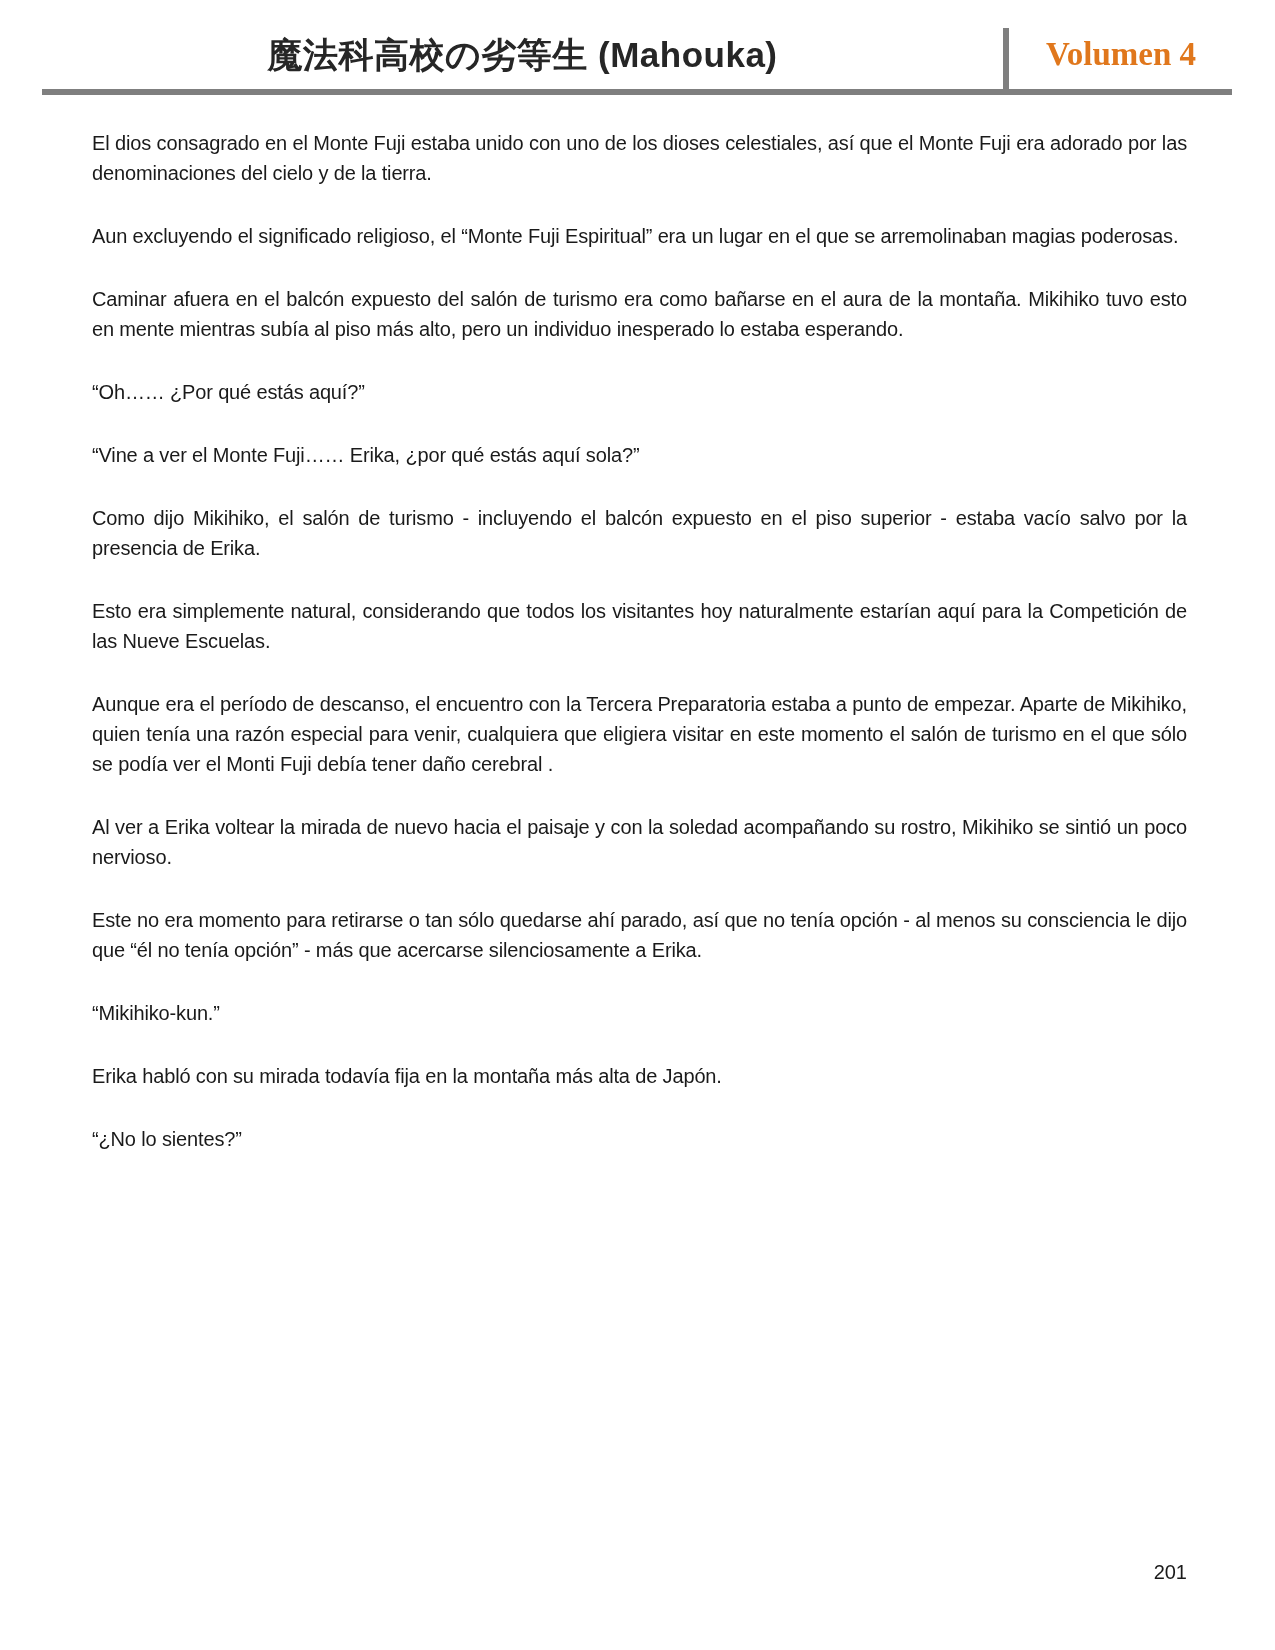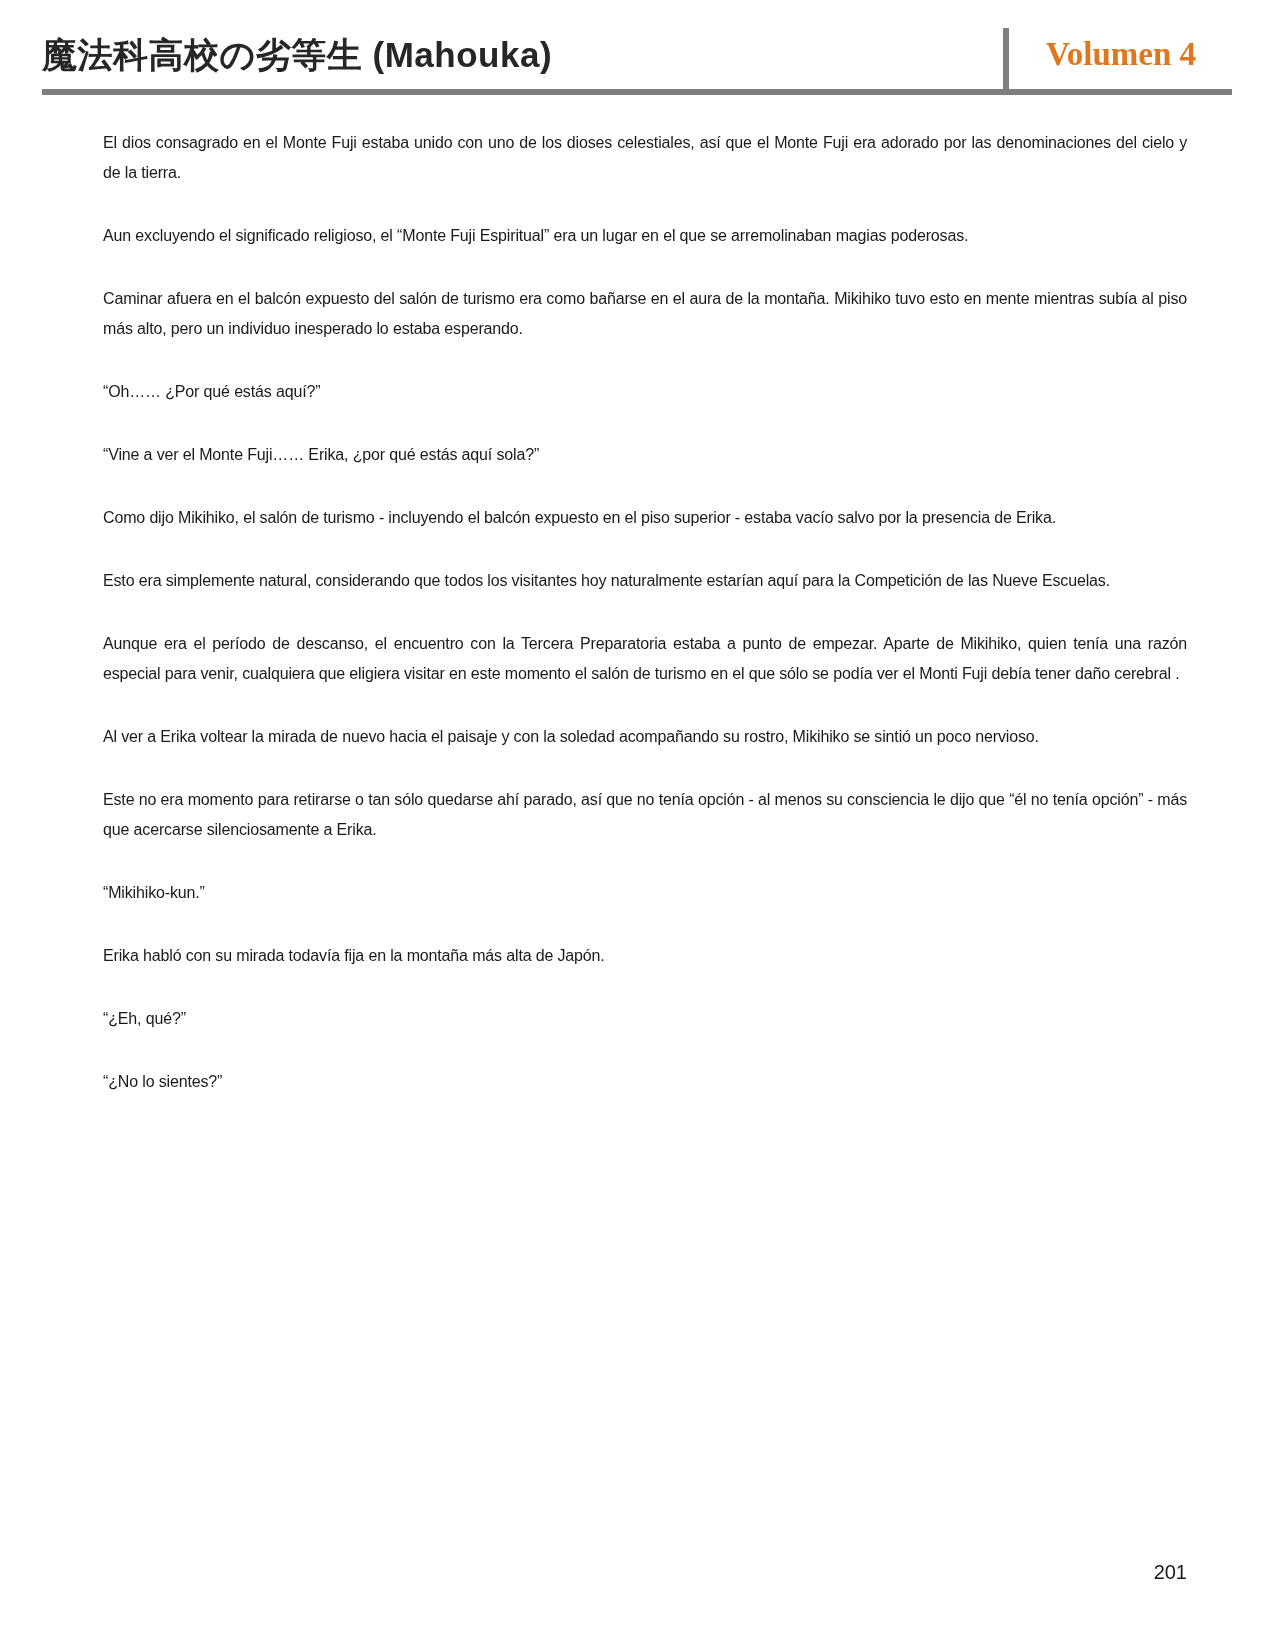--- a/index.html
+++ b/index.html
@@ -21,20 +21,21 @@
   
   .header {
     position: relative;
     height: 89px;
   }
   .header-title {
     position: absolute;
     left: 42px;
     width: 961px;
     top: 32px;
+    text-align: center;
     font-family: "Liberation Sans", sans-serif;
     font-weight: 700;
     font-size: 35px;
     color: #262626;
     letter-spacing: 0.5px;
     white-space: nowrap;
   }
   .header-divider {
     position: absolute;
     left: 1003px;
@@ -64,22 +65,22 @@
 
   
   .content {
     position: absolute;
     top: 95px;
     left: 88px;
     right: 88px;
     padding-top: 33px;
   }
   .content p {
-    margin: 0 0 33px 15px;
-    font-size: 16px;
+    margin: 0 0 33px 4px;
+    font-size: 20px;
     line-height: 30px;
     letter-spacing: -0.15px;
     color: #1a1a1a;
     text-align: justify;
   }
 
   
   .footer {
     position: absolute;
     top: 1561px;
@@ -106,19 +107,18 @@
     <p>Caminar afuera en el balcón expuesto del salón de turismo era como bañarse en el aura de la montaña. Mikihiko tuvo esto en mente mientras subía al piso más alto, pero un individuo inesperado lo estaba esperando.</p>
     <p>“Oh…… ¿Por qué estás aquí?”</p>
     <p>“Vine a ver el Monte Fuji…… Erika, ¿por qué estás aquí sola?”</p>
     <p>Como dijo Mikihiko, el salón de turismo - incluyendo el balcón expuesto en el piso superior - estaba vacío salvo por la presencia de Erika.</p>
     <p>Esto era simplemente natural, considerando que todos los visitantes hoy naturalmente estarían aquí para la Competición de las Nueve Escuelas.</p>
     <p>Aunque era el período de descanso, el encuentro con la Tercera Preparatoria estaba a punto de empezar. Aparte de Mikihiko, quien tenía una razón especial para venir, cualquiera que eligiera visitar en este momento el salón de turismo en el que sólo se podía ver el Monti Fuji debía tener daño cerebral .</p>
     <p>Al ver a Erika voltear la mirada de nuevo hacia el paisaje y con la soledad acompañando su rostro, Mikihiko se sintió un poco nervioso.</p>
     <p>Este no era momento para retirarse o tan sólo quedarse ahí parado, así que no tenía opción - al menos su consciencia le dijo que “él no tenía opción” - más que acercarse silenciosamente a Erika.</p>
     <p>“Mikihiko-kun.”</p>
     <p>Erika habló con su mirada todavía fija en la montaña más alta de Japón.</p>
-    <p>“¿Eh, qué?”</p>
     <p>“¿No lo sientes?”</p>
   </div>
 
   <div class="footer">201</div>
 
 </div>
 
 </body></html>

